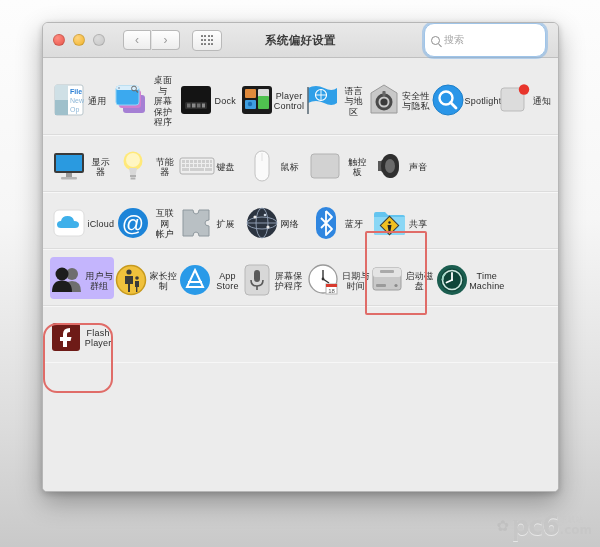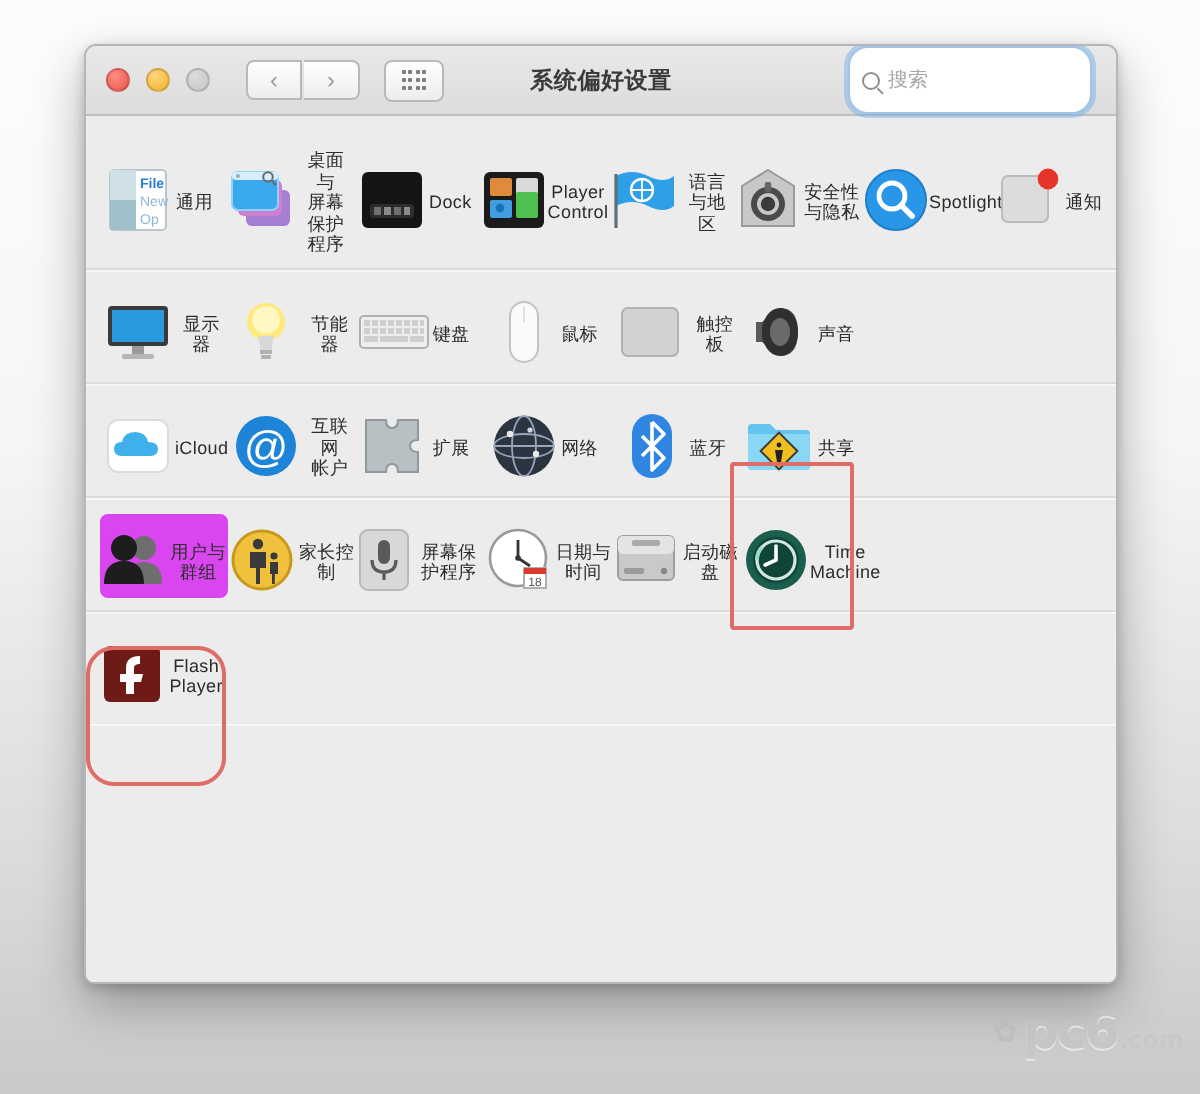--- a/index.html
+++ b/index.html
@@ -145,21 +145,21 @@
     width: 64.2px;
     display: flex;
     flex-direction: row;
     align-items: center;
     padding-top: 4px;
     position: relative;
   }
   .cell.first { margin-left: 7px; }
 
   .cell.selected {
-    background: #d946ef;
+    background: #c4b5fd;
     border-radius: 4px;
     align-items: center;
   }
 
   .iconbox {
     width: 38px; height: 38px;
     display: flex; align-items: center; justify-content: center;
     position: relative;
   }
   .label {
@@ -185,21 +185,21 @@
   }
   #annot-users {
     left: 43px; top: 323px;
     width: 70px; height: 70px;
     border-radius: 14px;
   }
 
   
   #watermark {
     position: absolute;
-    right: 8px; bottom: 16px;
+    right: 8px; bottom: 6px;
     display: flex; align-items: center;
     opacity: .55;
     font-family: "DejaVu Sans", sans-serif;
   }
   #wm-paw {
     font-size: 15px; color: #b9b9b9; margin-right: 2px;
   }
   #wm-main {
     font-size: 26px; font-weight: bold;
     color: #c4c4c4;
@@ -547,20 +547,30 @@
             <circle cx="17" cy="17" r="14.5" fill="#f0c13c" stroke="#c79a1e" stroke-width="1.5"></circle>
             <circle cx="15" cy="9" r="2.6" fill="#3a3a3a"></circle>
             <path d="M11 13 h8 v8 h-3 v8 h-2 v-8 h-3 Z" fill="#3a3a3a"></path>
             <circle cx="23" cy="15" r="1.8" fill="#3a3a3a"></circle>
             <path d="M21 18 h4 v6 h-1.6 v5 h-1.4 v-5 h-1 Z" fill="#3a3a3a"></path>
           </svg>
         </div>
         <div class="label">家长控制</div>
       </div>
 
+      <div class="cell">
+        <div class="iconbox">
+          <svg width="34" height="34" viewBox="0 0 34 34">
+            <circle cx="17" cy="17" r="15" fill="#2a9ae8"></circle>
+            <path d="M17 7 L25 24 H9 Z" fill="none" stroke="#fff" stroke-width="2"></path>
+            <line x1="10" y1="19" x2="24" y2="19" stroke="#fff" stroke-width="2"></line>
+          </svg>
+        </div>
+        <div class="label">App Store</div>
+      </div>
 
       <div class="cell">
         <div class="iconbox">
           <svg width="28" height="34" viewBox="0 0 28 34">
             <rect x="2" y="2" width="24" height="30" rx="4" fill="#d8d8d8" stroke="#b8b8b8"></rect>
             <rect x="11" y="7" width="6" height="12" rx="3" fill="#5a5a5a"></rect>
             <path d="M8 17 Q8 23 14 23 Q20 23 20 17" fill="none" stroke="#5a5a5a" stroke-width="1.6"></path>
             <line x1="14" y1="23" x2="14" y2="27" stroke="#5a5a5a" stroke-width="1.6"></line>
           </svg>
         </div>

